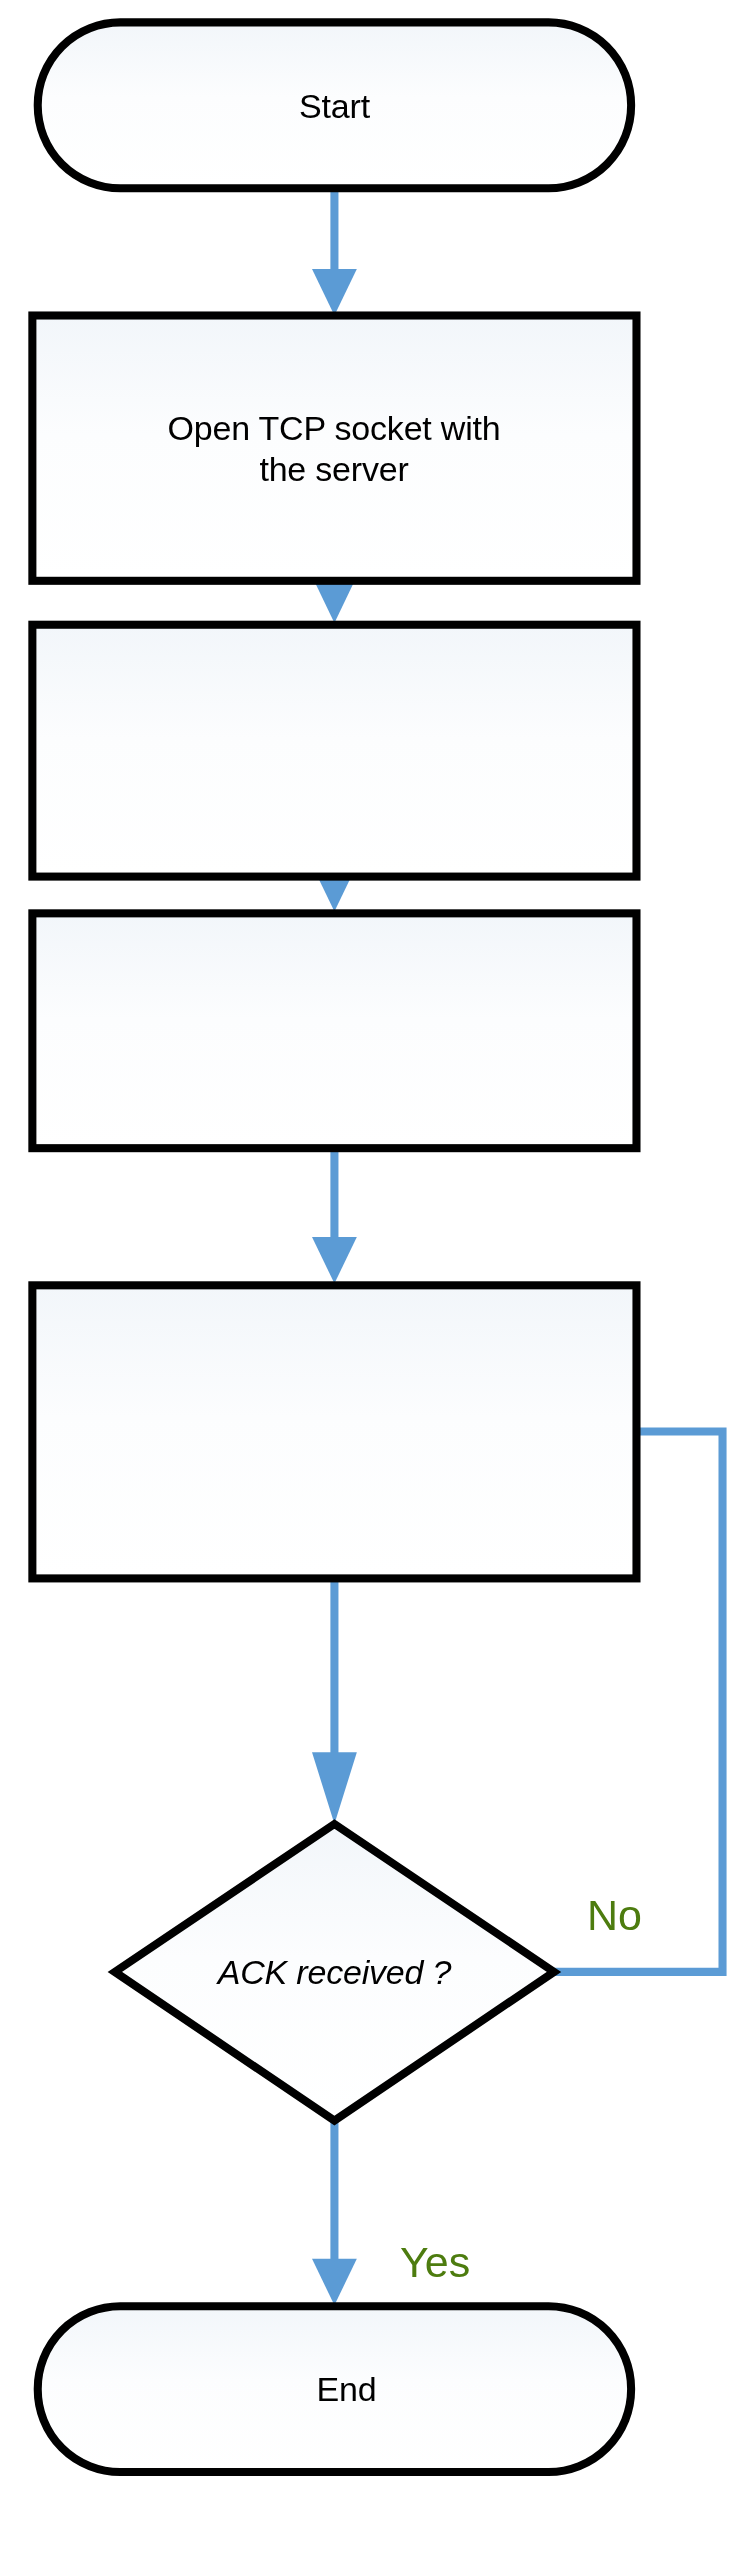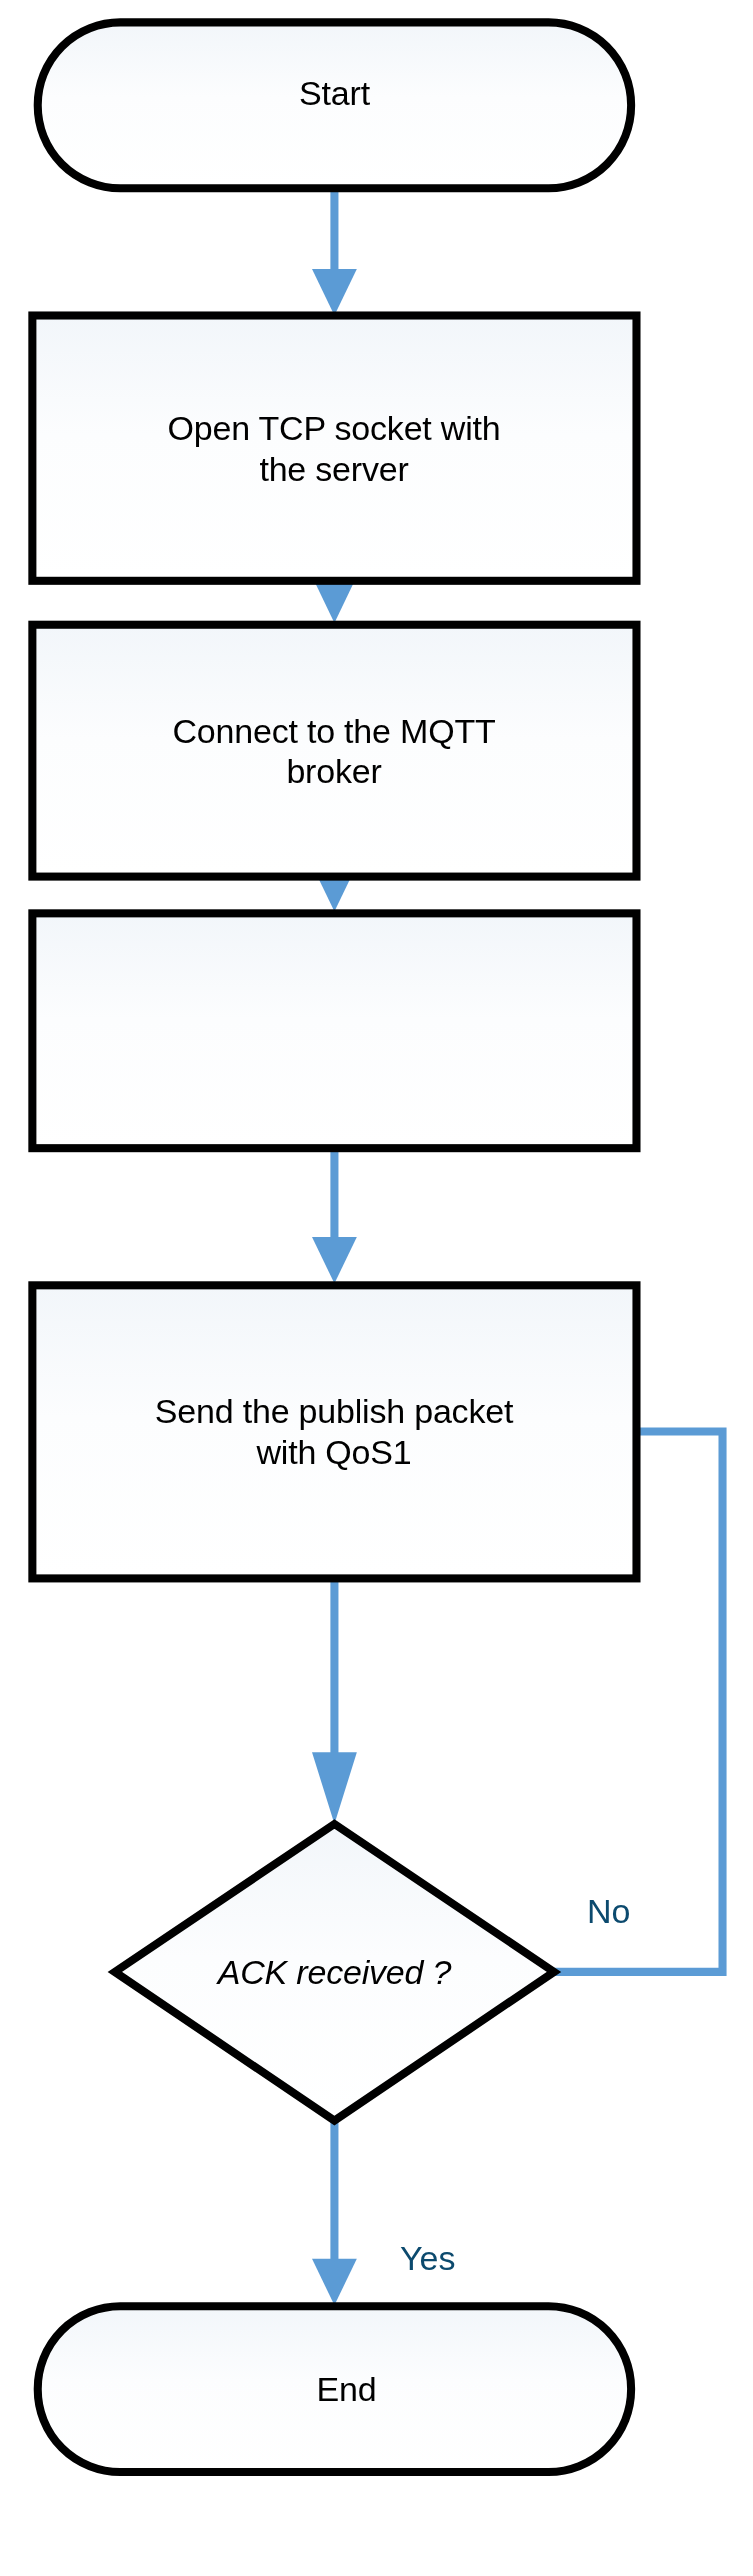--- a/index.html
+++ b/index.html
@@ -34,23 +34,23 @@
     color: #000000;
     font-family: "Liberation Sans", sans-serif;
     font-size: 34px;
     line-height: 1.18;
     letter-spacing: -0.2px;
     pointer-events: none;
     white-space: pre-line;
   }
   .edge-label {
     position: absolute;
-    color: #0c4a6e;
+    color: #4d7c0f;
     font-family: "Liberation Sans", sans-serif;
-    font-size: 34px;
+    font-size: 43px;
     line-height: 1;
   }
   .shape-hit {
     position: absolute;
     background: transparent;
   }
 </style>
 </head>
 <body>
 
@@ -114,31 +114,27 @@
       <rect x="36" y="1019" width="674" height="262" fill="url(#shapeFill)" stroke="#000000" stroke-width="9"></rect>
 
       <rect x="36" y="1434" width="674" height="327" fill="url(#shapeFill)" stroke="#000000" stroke-width="9"></rect>
 
       <polygon points="373,2035 618,2200 373,2366 128,2200" fill="url(#shapeFill)" stroke="#000000" stroke-width="9" stroke-linejoin="miter"></polygon>
 
       <rect x="42" y="2573" width="662" height="185" rx="92" ry="92" fill="url(#shapeFill)" stroke="#000000" stroke-width="9"></rect>
     </g>
   </svg>
 
-  <div class="node-label" style="left:38px; top:10px; width:593px; height:166px;">Start</div>
+  <div class="node-label" style="left:38px; top:23px; width:593px; height:166px;">Start</div>
 
   <div class="node-label" style="left:32px; top:316px; width:604px; height:265px;">Open TCP socket with
 the server</div>
 
-  <div class="node-label" style="left:32px; top:625px; width:604px; height:252px;">Connect to the MQTT
-broker</div>
 
 
-  <div class="node-label" style="left:32px; top:1285px; width:604px; height:293px;">Send the publish packet
-with QoS1</div>
 
   <div class="node-label" style="left:115px; top:1905px; width:439px; height:134px;font-style:italic;">ACK received ?</div>
 
   <div class="node-label" style="left:50px; top:2306px; width:593px; height:166px;">End</div>
 
   <div class="edge-label" style="left:587px; top:1894px;">No</div>
 
   <div class="edge-label" style="left:400px; top:2241px;">Yes</div>
 
   <div class="shape-hit" style="left:38px; top:22.4px; width:593px; height:166px;"></div>

